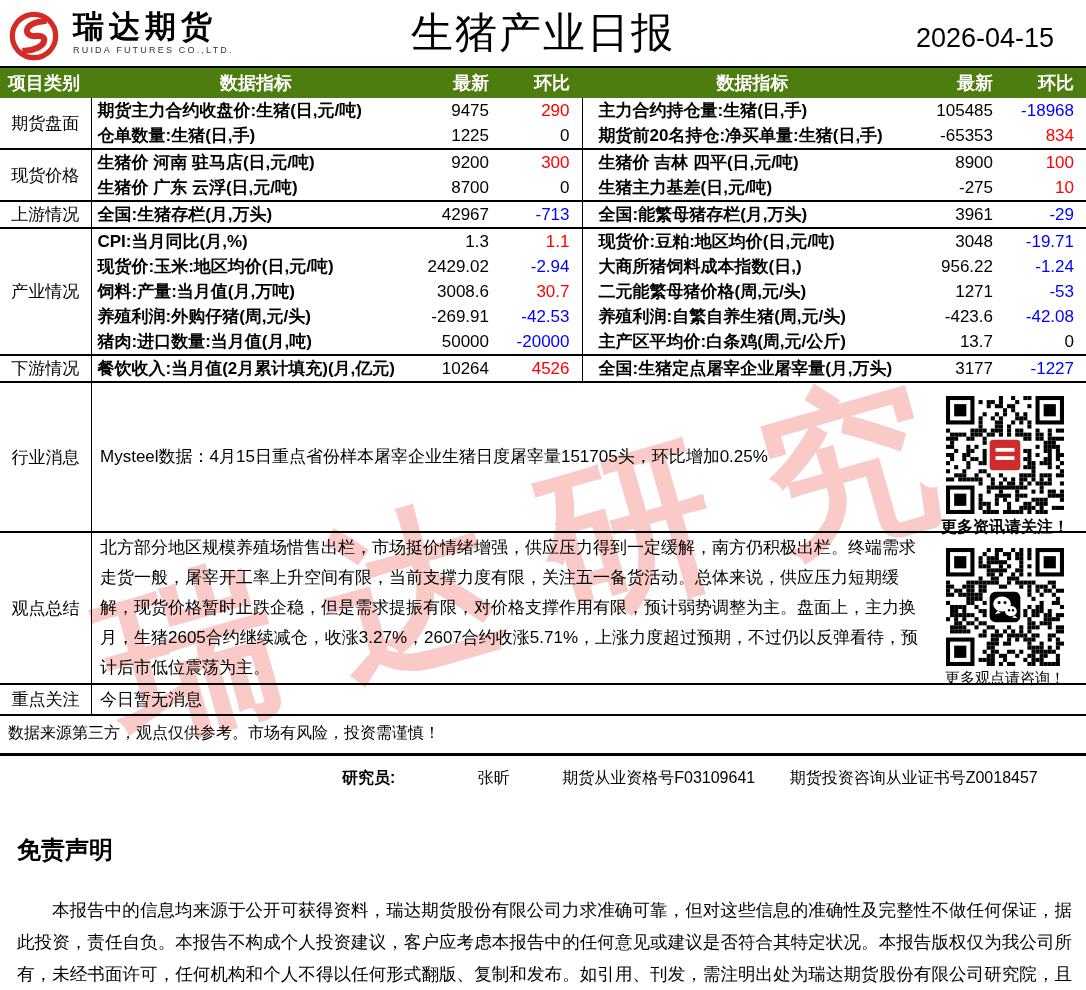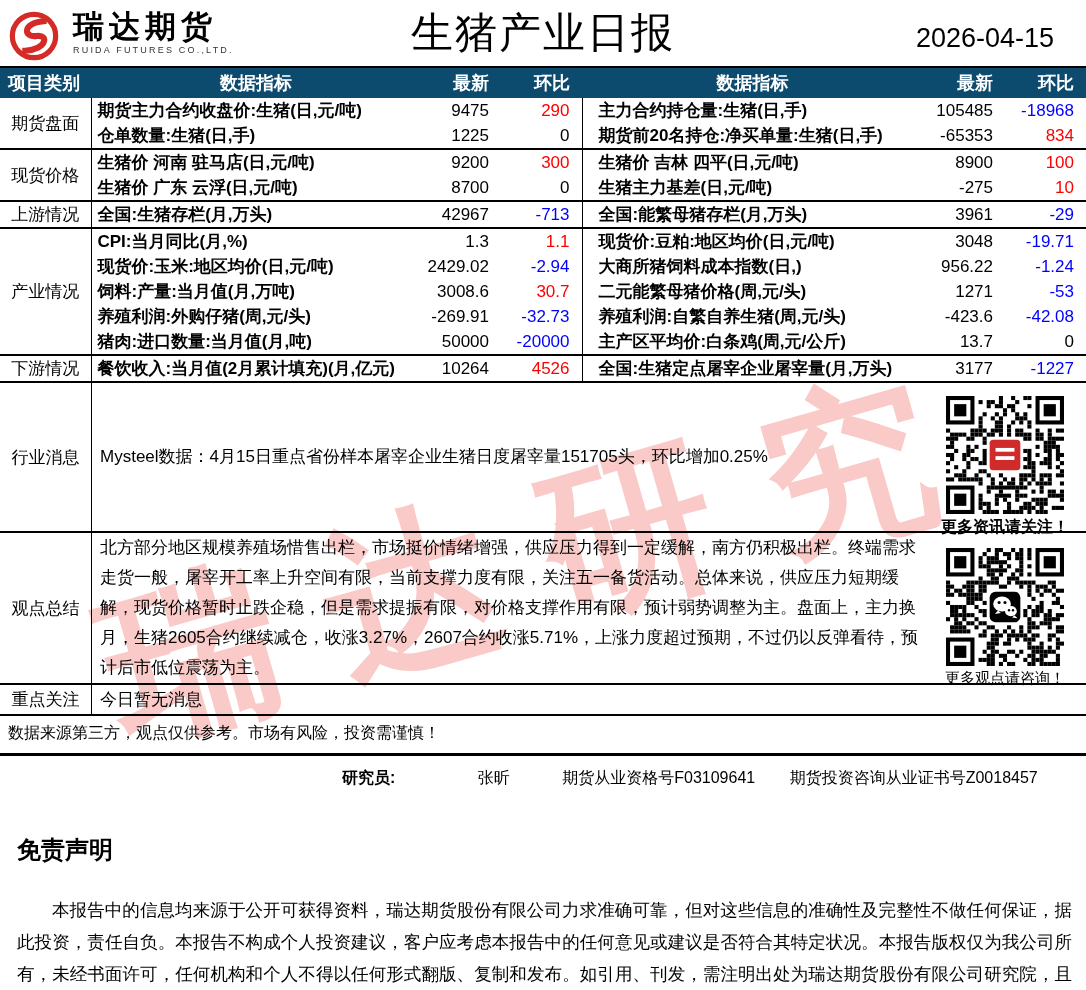--- a/index.html
+++ b/index.html
@@ -15,21 +15,21 @@
   .logo { position:absolute; left:8px; top:10px; display:flex; align-items:flex-start; }
   .logo-text { margin-left:13px; }
   .brand-cn { font-size:31px; font-weight:700; letter-spacing:5px; line-height:34px; }
   .brand-en { font-size:9px; letter-spacing:2.2px; color:#333; margin-top:1px; }
   .title { flex:1; text-align:center; font-size:42px; font-weight:400; letter-spacing:2px; }
   .date { position:absolute; right:32px; top:23px; font-size:27px; }
 
   
   table.data-table { width:1086px; border-collapse:collapse; table-layout:fixed;
                      border-top:2px solid #000; border-bottom:2px solid #000; }
-  thead th { background:#0c4a6e; color:#fff; font-weight:700; font-size:18px; height:30px; padding:0; }
+  thead th { background:#4d7c0f; color:#fff; font-weight:700; font-size:18px; height:30px; padding:0; }
   th.h-cat { text-align:left; padding-left:8px; }
   th.h-ind { text-align:center; }
   th.h-num { text-align:right; padding-right:12px; }
   tbody td { font-size:17px; height:25px; padding:0; background:transparent; }
   td.cat  { text-align:center; border-right:1px solid #000; }
   td.ind  { text-align:left; padding-left:6px; white-space:nowrap; overflow:hidden;font-weight:bold; }
   td.num  { text-align:right; padding-right:12px; white-space:nowrap; }
   td.rsep { border-left:1px solid #000;padding-left:16px; }
   tr.sec-top td { border-top:2px solid #000; }
   .chg-red { color:#f00; } .chg-blue { color:#00f; } .chg-zero { color:#000; }
@@ -168,21 +168,21 @@
           <td class="ind">饲料:产量:当月值(月,万吨)</td>
           <td class="num">3008.6</td>
           <td class="num chg-red">30.7</td>
           <td class="ind rsep">二元能繁母猪价格(周,元/头)</td>
           <td class="num">1271</td>
           <td class="num chg-blue">-53</td>
         </tr>
         <tr>
           <td class="ind">养殖利润:外购仔猪(周,元/头)</td>
           <td class="num">-269.91</td>
-          <td class="num chg-blue">-32.73</td>
+          <td class="num chg-blue">-42.53</td>
           <td class="ind rsep">养殖利润:自繁自养生猪(周,元/头)</td>
           <td class="num">-423.6</td>
           <td class="num chg-blue">-42.08</td>
         </tr>
         <tr>
           <td class="ind">猪肉:进口数量:当月值(月,吨)</td>
           <td class="num">50000</td>
           <td class="num chg-blue">-20000</td>
           <td class="ind rsep">主产区平均价:白条鸡(周,元/公斤)</td>
           <td class="num">13.7</td>

